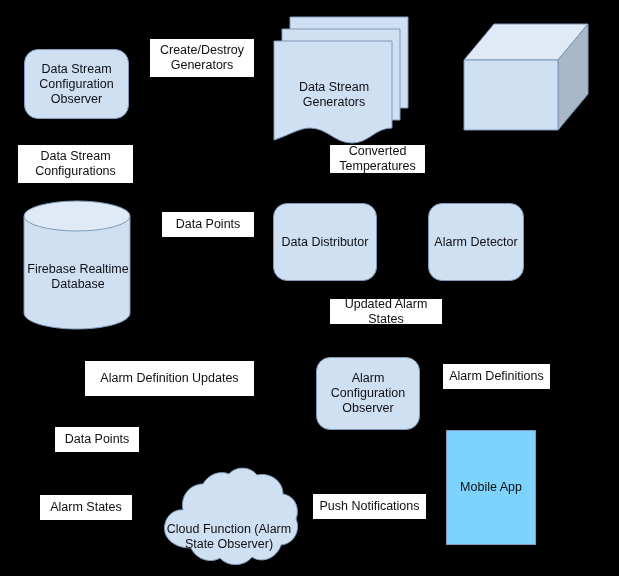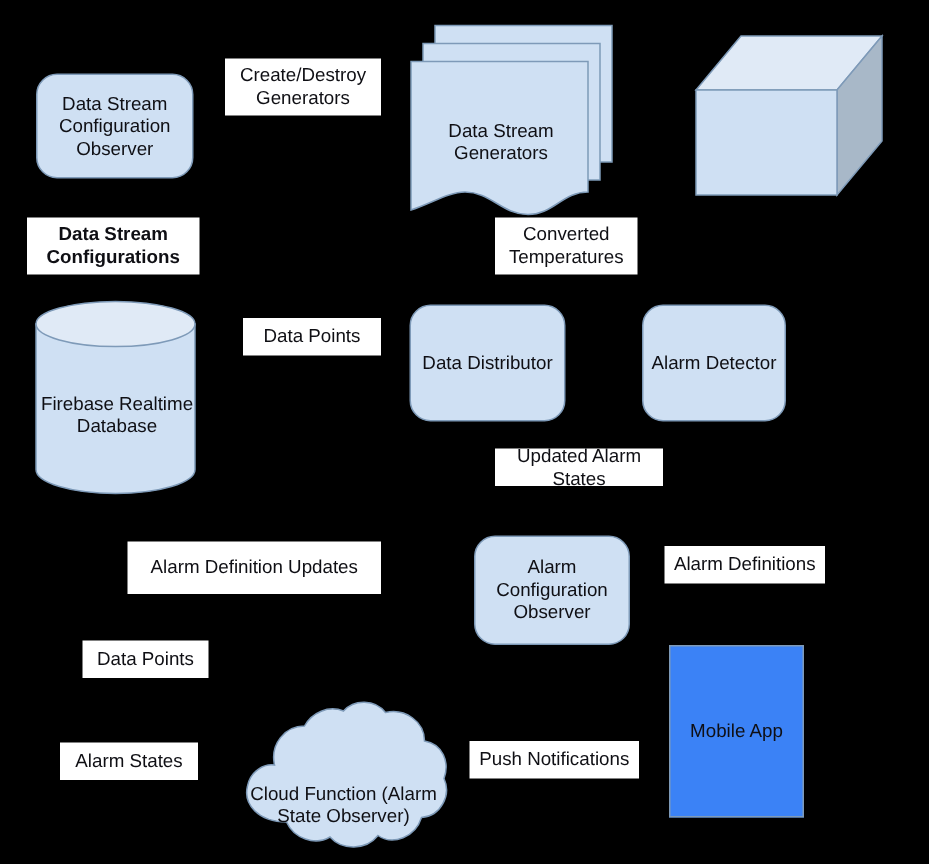--- a/index.html
+++ b/index.html
@@ -28,21 +28,21 @@
     font-size: 12.5px;
     line-height: 15px;
     font-family: "Liberation Sans", sans-serif;
   }
   .rounded {
     background: #cfe0f3;
     border: 1px solid #7e9ab8;
     border-radius: 14px;
   }
   .rect {
-    background: #3b82f6;
+    background: #7dd3fc;
     border: 1px solid #7e9ab8;
   }
   .label {
     position: absolute;
     box-sizing: border-box;
     background: #ffffff;
     color: #0f0f14;
     font-size: 12.5px;
     line-height: 15px;
     display: flex;
@@ -93,25 +93,25 @@
   <div class="svg-text" style="left:276px; top:62px; width:116px; height:48px;">
     <span>Data Stream Generators</span>
   </div>
 
   <svg class="shape-svg" style="left:462px; top:22px;" width="130" height="110">
     <path d="M 2,38 L 32,2 L 126,2 L 96,38 Z" fill="#e0eaf6" stroke="#7e9ab8" stroke-width="1"></path>
     <path d="M 96,38 L 126,2 L 126,72 L 96,108 Z" fill="#a8b8c8" stroke="#7e9ab8" stroke-width="1"></path>
     <path d="M 2,38 L 96,38 L 96,108 L 2,108 Z" fill="#cfe0f3" stroke="#7e9ab8" stroke-width="1"></path>
   </svg>
 
-  <div class="label" style="left:18px; top:145px; width:115px; height:38px;font-weight:bold;">
+  <div class="label" style="left:18px; top:145px; width:115px; height:38px;">
     <span>Data Stream Configurations</span>
   </div>
 
-  <div class="label" style="left:330px; top:145px; width:95px; height:38px;">
+  <div class="label" style="left:330px; top:145px; width:95px; height:28px;">
     <span>Converted Temperatures</span>
   </div>
 
   <svg class="shape-svg" style="left:22px; top:199px;" width="112" height="132">
     <path d="M 2,17 L 2,114 C 2,123 26,130 55,130 C 84,130 108,123 108,114 L 108,17 Z" fill="#cfe0f3" stroke="#7e9ab8" stroke-width="1"></path>
     <ellipse cx="55" cy="17" rx="53" ry="15" fill="#e0eaf6" stroke="#7e9ab8" stroke-width="1"></ellipse>
   </svg>
   <div class="svg-text" style="left:24px; top:222px; width:108px; height:70px;">
     <span>Firebase Realtime Database</span>
   </div>

